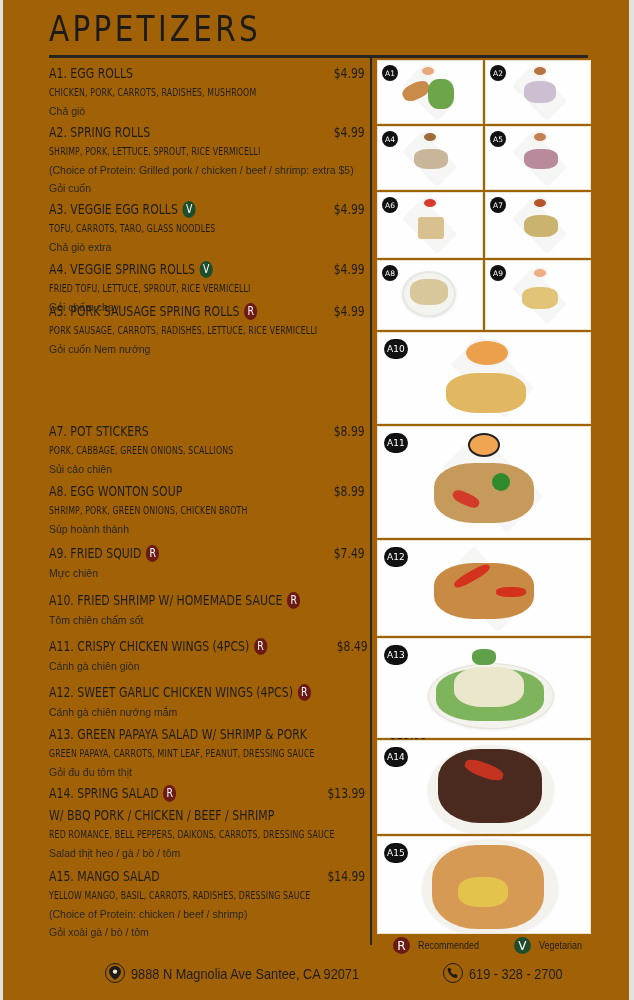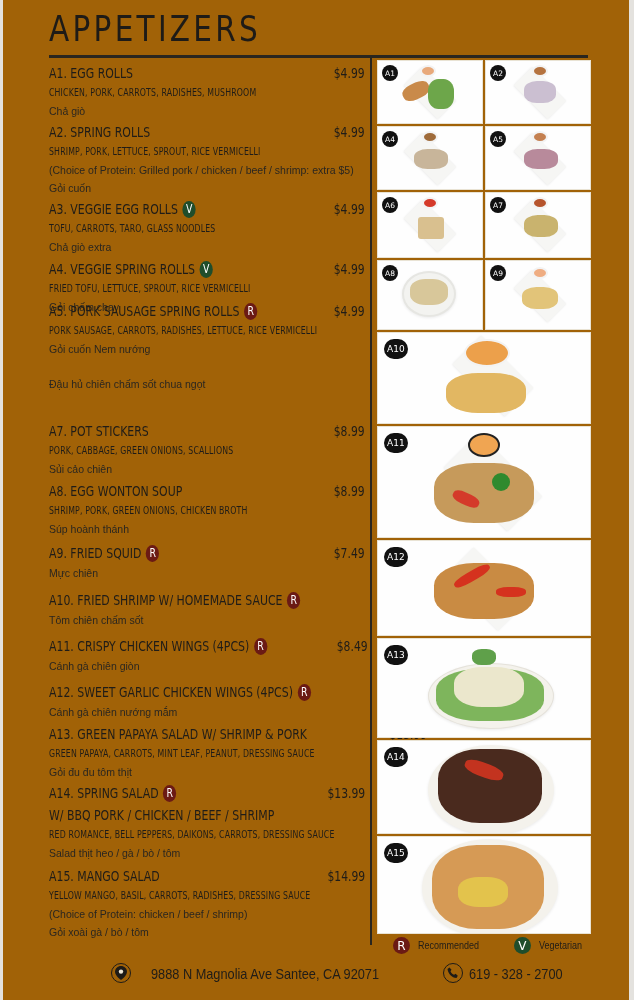--- a/index.html
+++ b/index.html
@@ -94,21 +94,21 @@
   }
   .food { position: absolute; border-radius: 40%; }
 
   .legend {
     position: absolute; left: 390px; top: 937px; display: flex; gap: 28px;
     align-items: center;
   }
   .legend-item { display: flex; align-items: center; gap: 8px; }
   .legend-label { font-family: "Liberation Sans", sans-serif; font-size: 10px; transform: scaleX(0.9); transform-origin: left; }
   .footer-addr {
-    position: absolute; left: 108px; top: 963px; display: flex; align-items: center; gap: 20px;
+    position: absolute; left: 102px; top: 963px; display: flex; align-items: center; gap: 6px;
   }
   .footer-phone {
     position: absolute; left: 440px; top: 963px; display: flex; align-items: center; gap: 6px;
   }
   .footer-text {
     font-family: "Liberation Sans", sans-serif; font-size: 15px; white-space: nowrap;
     transform: scaleX(0.85); transform-origin: left center;
   }
   .icon-circle {
     width: 20px; height: 20px; border-radius: 50%; border: 1.5px solid #1e1b17;
@@ -174,21 +174,20 @@
             <span>A5. PORK SAUSAGE SPRING ROLLS</span>
             <span class="badge r">R</span>
           </span>
           <span class="item-price">$4.99</span>
         </div>
       <div class="item-ing">PORK SAUSAGE, CARROTS, RADISHES, LETTUCE, RICE VERMICELLI</div>
       <div class="item-viet">Gỏi cuốn Nem nướng</div>
     </div>
 
     <div class="item" style="top:315px">
-      <div class="item-viet">Đậu hủ chiên chấm sốt chua ngọt</div>
     </div>
 
     <div class="item" style="top:360px">
       <div class="item-head">
           <span class="item-name">A7. POT STICKERS</span>
           <span class="item-price">$8.99</span>
         </div>
       <div class="item-ing">PORK, CABBAGE, GREEN ONIONS, SCALLIONS</div>
       <div class="item-viet">Sủi cảo chiên</div>
     </div>

